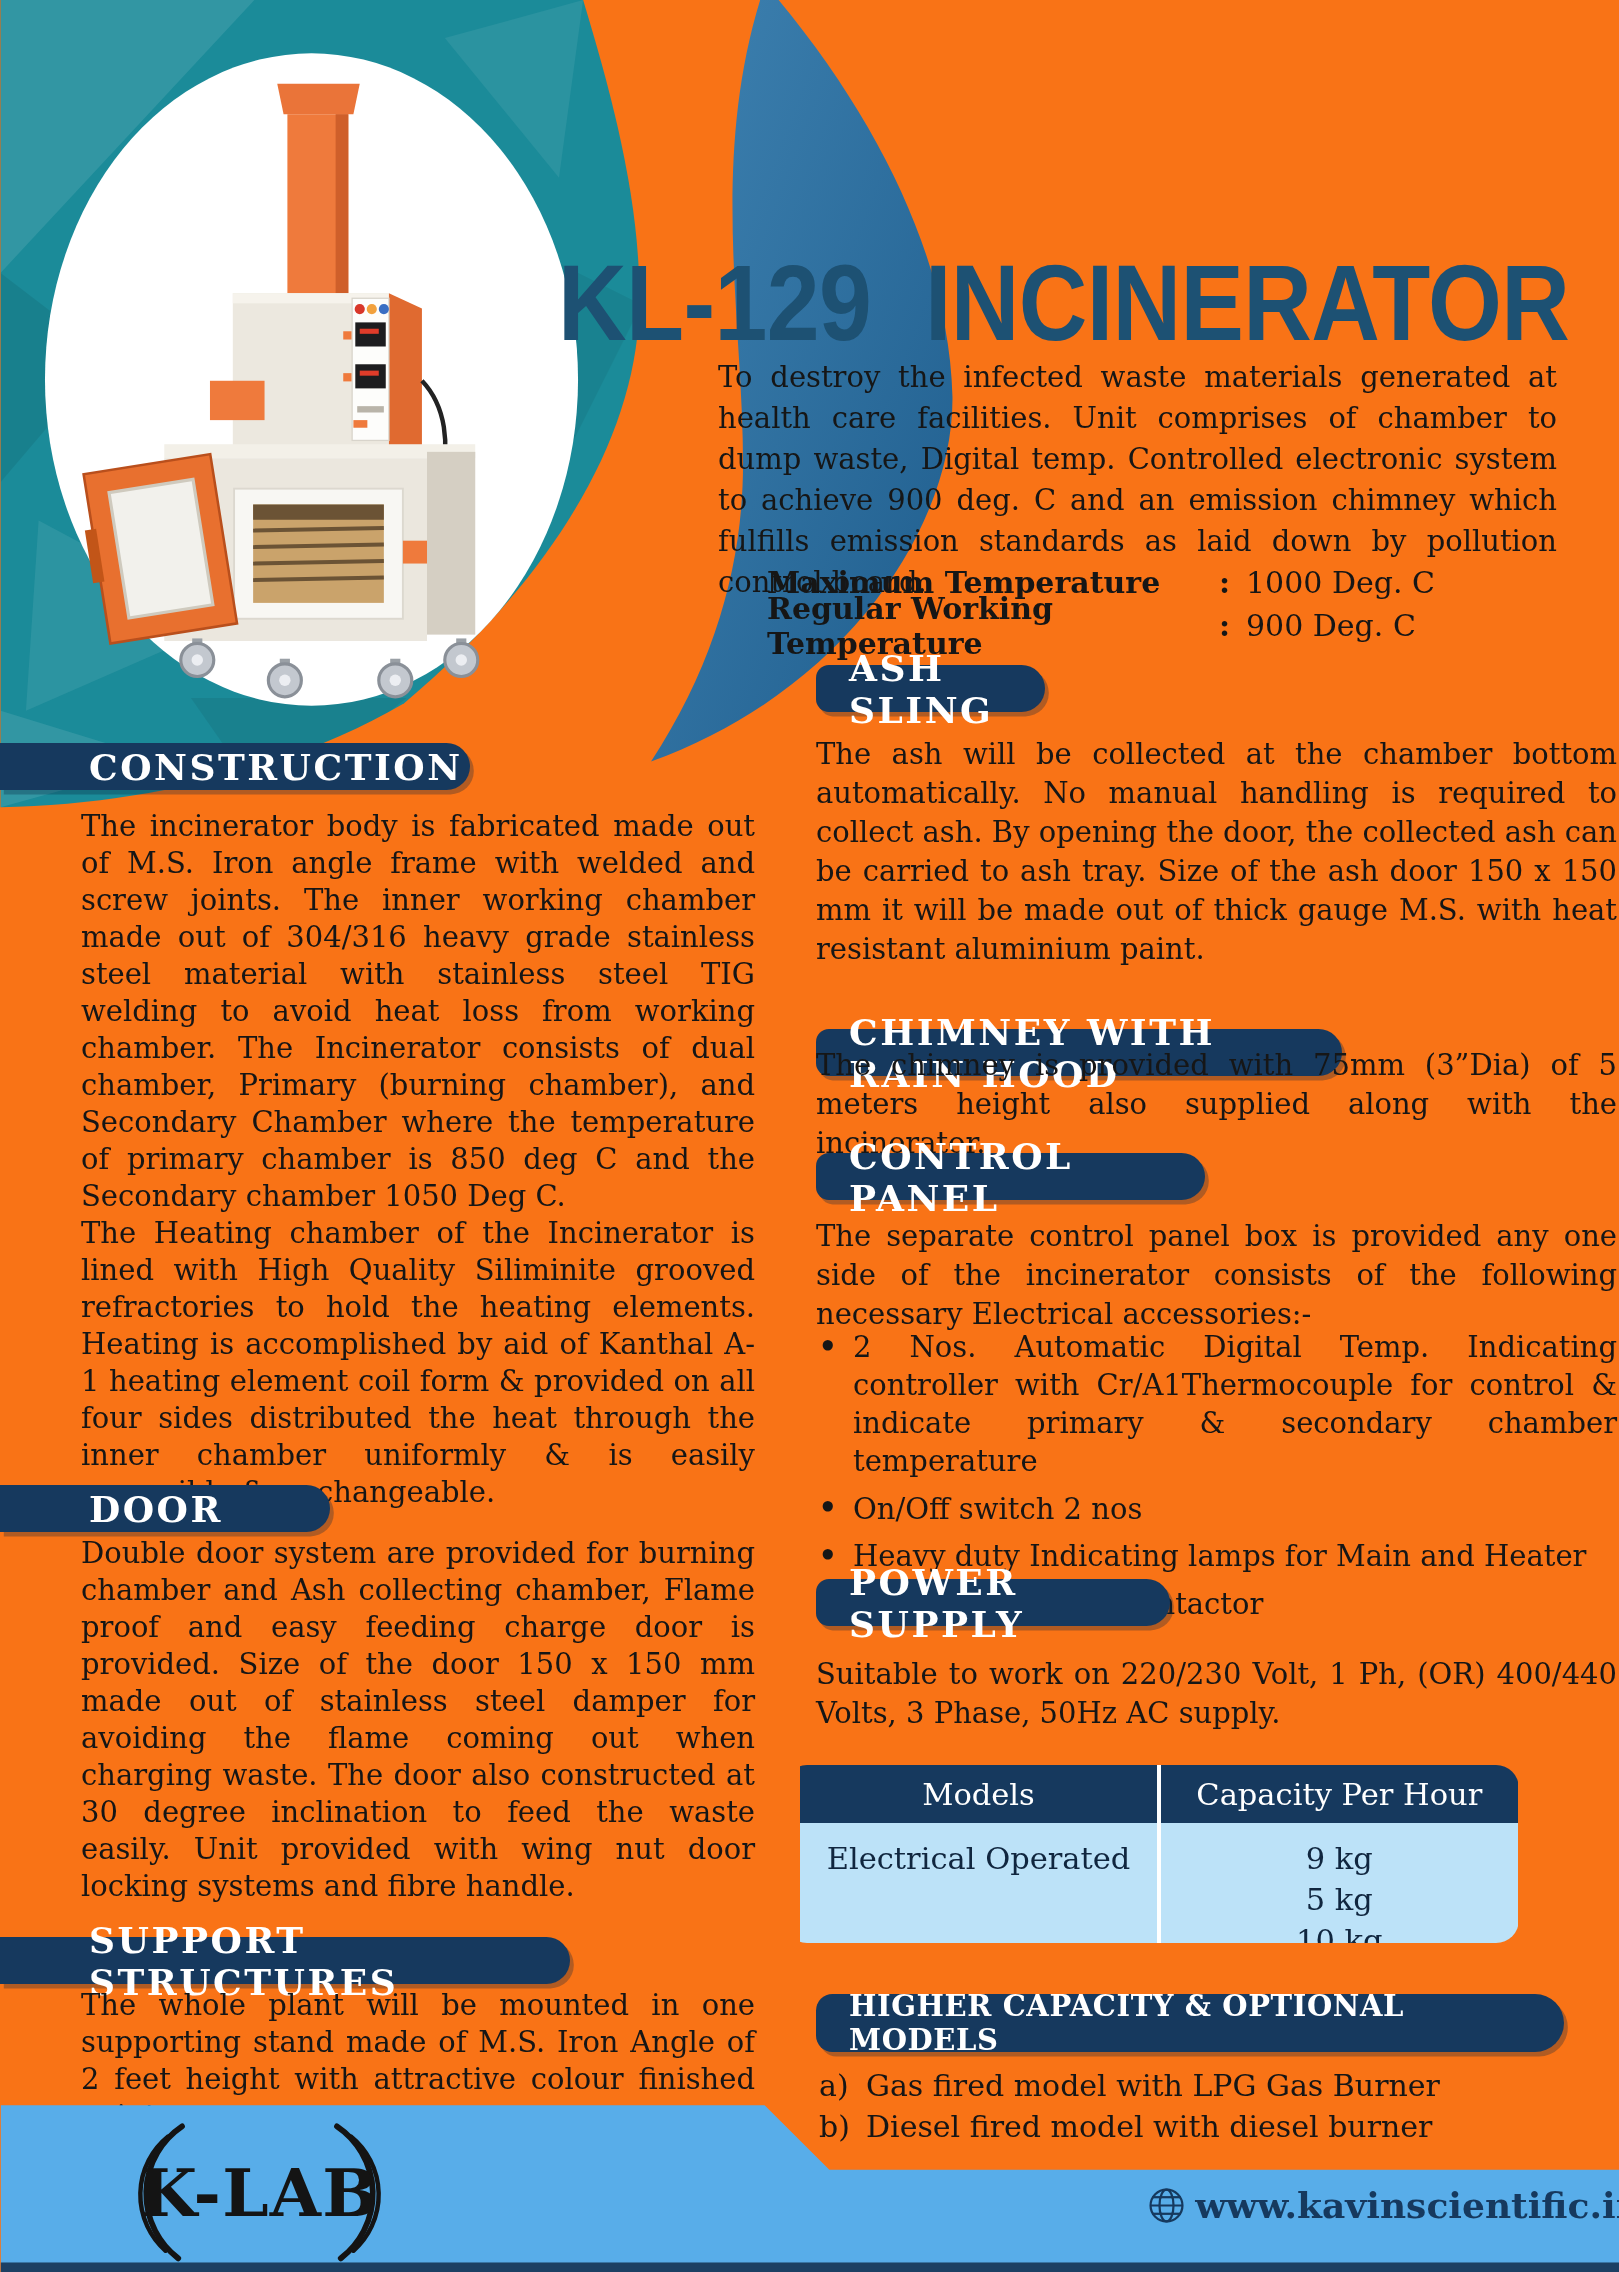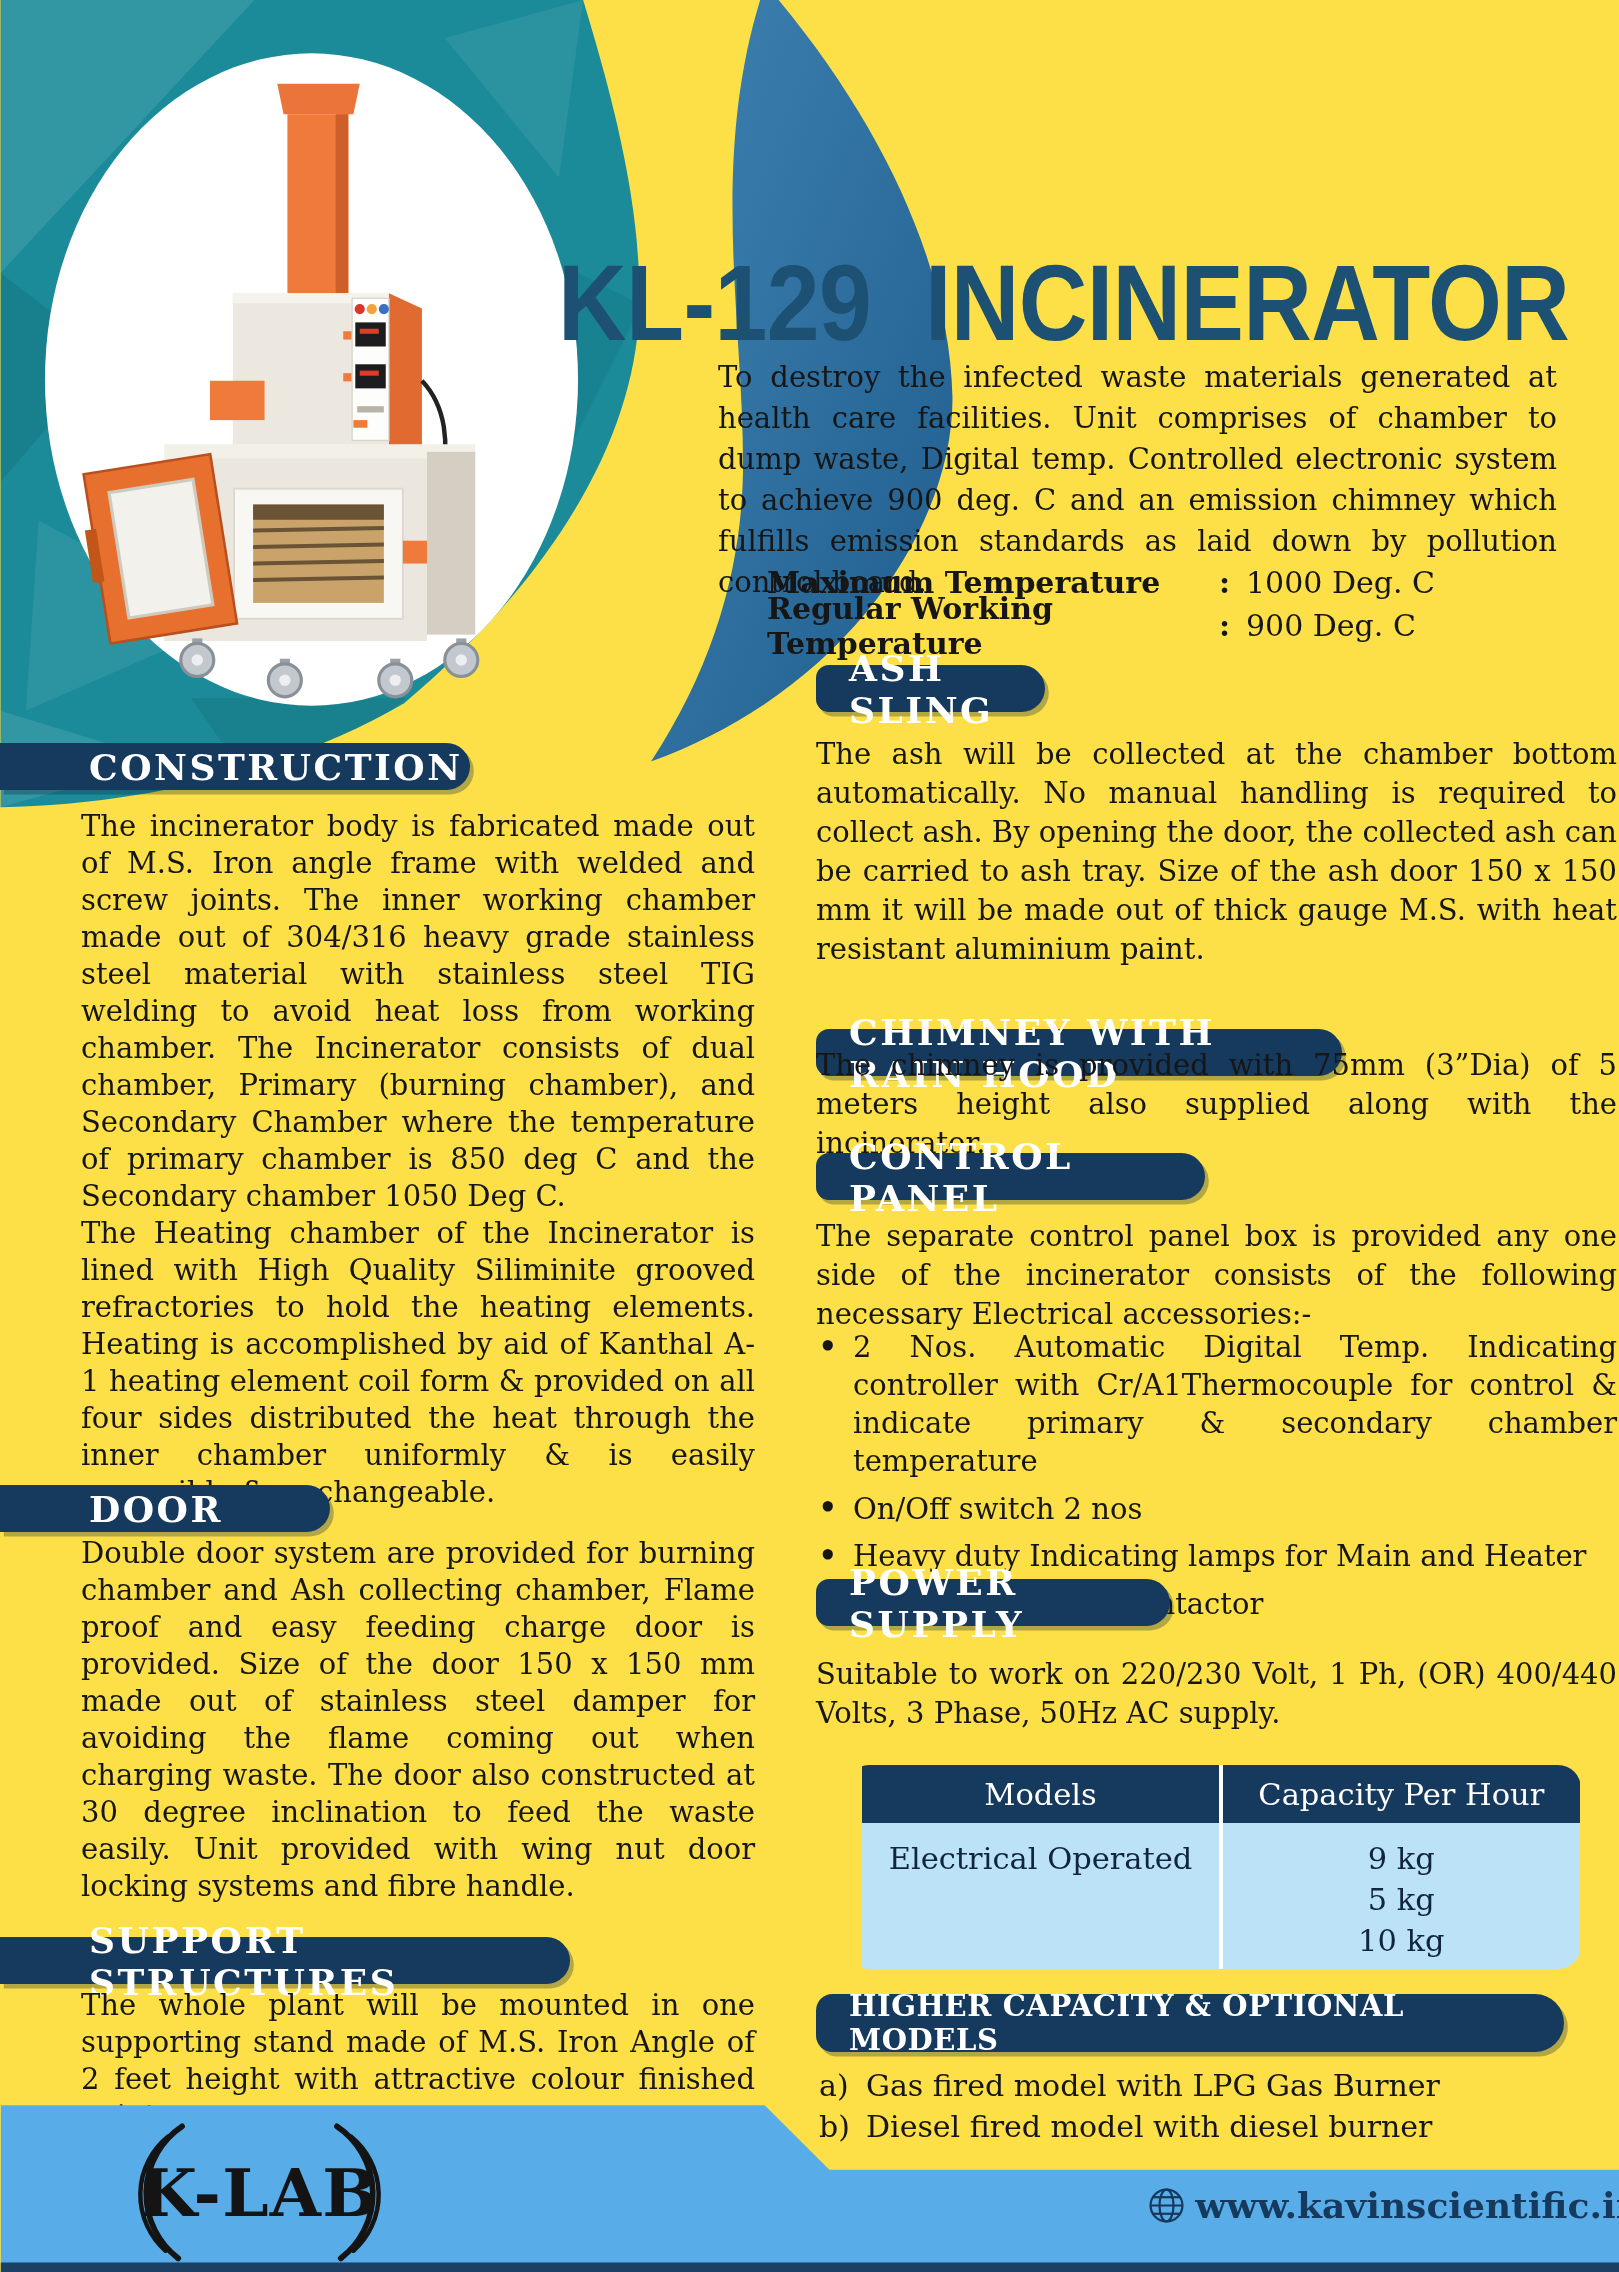--- a/index.html
+++ b/index.html
@@ -1,16 +1,16 @@
 <!DOCTYPE html>
 <html style="font-size:10.2px"><head>
 <meta charset="utf-8">
 <style>
   html,body{margin:0;padding:0;background:#ffffff;}
-  #page{position:relative;width:1620px;height:2273px;background:#fde047;overflow:hidden;
+  #page{position:relative;width:1620px;height:2273px;background:#f97316;overflow:hidden;
         font-family:"DejaVu Serif",serif;color:#161616;}
   svg{display:block;}
 
   
   #decor{position:absolute;left:0;top:0;}
 
   
   .title{position:absolute;left:558px;top:241px;font-family:"Liberation Sans",sans-serif;
          font-weight:bold;font-size:95px;letter-spacing:-0.6px;word-spacing:28px;color:#1d5173;
          transform:scaleY(1.14);transform-origin:top left;white-space:nowrap;}
@@ -38,21 +38,21 @@
   .bullets{position:absolute;left:816px;top:1328px;width:801px;font-size:29px;line-height:38px;}
   .bullet{position:relative;padding-left:37px;text-align:justify;margin-bottom:9.5px;}
   .bullet .dot{position:absolute;left:2.5px;top:-1.3px;font-weight:bold;}
 
   
   .options{position:absolute;left:819px;top:2065px;width:800px;font-size:30px;line-height:41px;}
   .option{display:flex;}
   .option .prefix{width:47px;}
 
   
-  #models-table{position:absolute;left:846px;top:1765px;width:719px;height:204px;
+  #models-table{position:absolute;left:784px;top:1765px;width:719px;height:178px;
                 border-radius:23px;overflow:hidden;padding-left:16px;}
   .tbl-grid{display:grid;grid-template-columns:357px 3.8px 357px;height:100%;}
   .tbl-divider{background:#ffffff;}
   .tbl-col{display:flex;flex-direction:column;}
   .tbl-head{height:58px;background:#16395e;color:#fff;font-size:30.5px;font-weight:normal;
             display:flex;align-items:center;justify-content:center;}
   .tbl-cell{flex:1;background:#bce2f8;color:#10263f;font-size:30.5px;display:flex;
             flex-direction:column;align-items:center;padding-top:15.2px;line-height:41px;text-align:center;}
 
   

